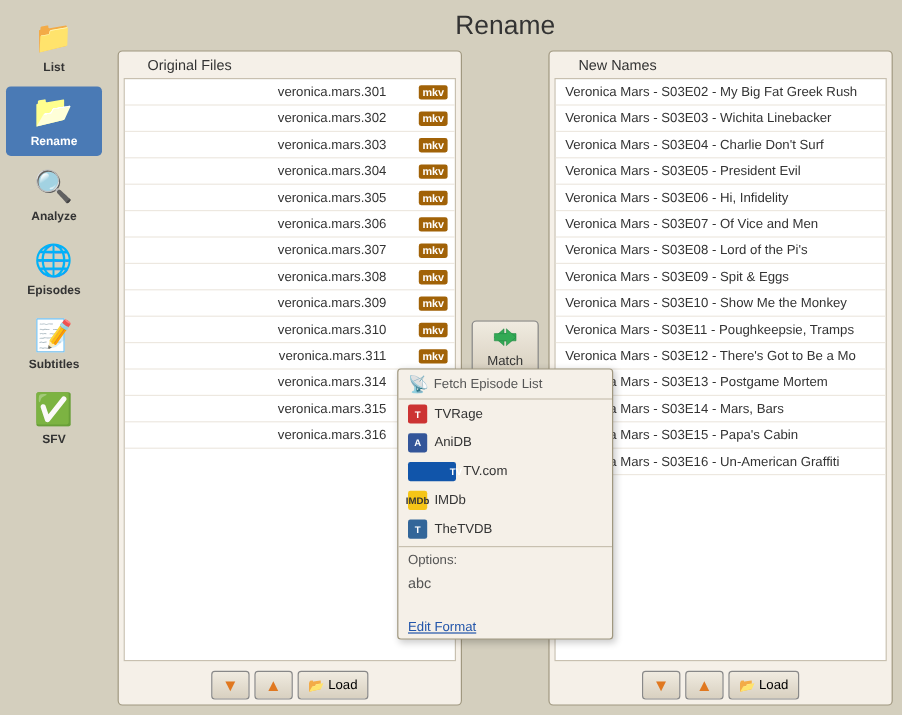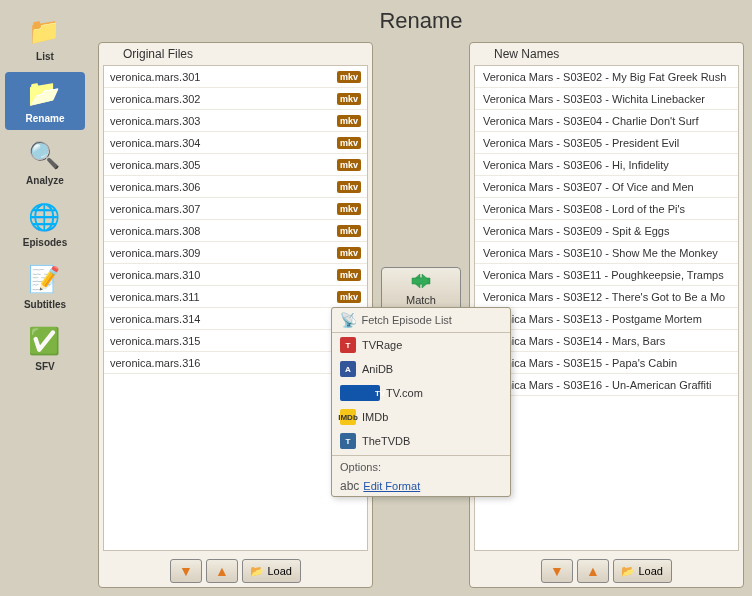--- a/index.html
+++ b/index.html
@@ -104,21 +104,21 @@
       background: #e8e0d0;
     }
     .panel-list::-webkit-scrollbar-thumb {
       background: #b0a898;
       border: 1px solid #888;
     }
 
     .file-item {
       display: flex;
       align-items: center;
-      justify-content: space-between;
+      justify-content: flex-end;
       padding: 3px 6px;
       border-bottom: 1px solid #ede8e0;
       min-height: 22px;
       gap: 27px;
     }
 
     .file-name {
       font-size: 11px;
       color: #333;
     }
@@ -167,21 +167,21 @@
       display: flex;
       flex-direction: column;
       align-items: center;
       justify-content: center;
       padding: 0 8px;
       gap: 8px;
       position: relative;
     }
 
     .action-btn {
-      width: 80px;
+      width: 56px;
       height: 44px;
       border: 1px solid #888;
       background: linear-gradient(to bottom, #f0ebe0, #d8d0c0);
       border-radius: 4px;
       cursor: pointer;
       display: flex;
       flex-direction: column;
       align-items: center;
       justify-content: center;
       gap: 2px;
@@ -229,26 +229,27 @@
     }
 
     .dropdown-options-label {
       padding: 3px 8px;
       font-size: 11px;
       color: #555;
     }
 
     .dropdown-edit-format {
       display: flex;
-      align-items: center;
+      align-items: flex-start;
       padding: 3px 8px;
       font-size: 11px;
       color: #2255aa;
       cursor: pointer;
       gap: 4px;
+      flex-direction: column;
     }
 
     .site-icon {
       width: 16px;
       height: 16px;
       background: #888;
       border-radius: 2px;
       display: inline-flex;
       align-items: center;
       justify-content: center;
@@ -413,21 +414,21 @@
             <span>IMDb</span>
           </div>
           <div class="dropdown-item">
             <span class="site-icon thetvdb">T</span>
             <span>TheTVDB</span>
           </div>
           <div class="dropdown-divider"></div>
           <div class="dropdown-options-label">Options:</div>
           <div class="dropdown-edit-format">
             <span style="font-size:12px; color:#555;">abc</span>
-            <span style="color:#2255aa; text-decoration:underline;">Edit Format</span>
+            <span style="color:#2255aa; text-decoration:underline;margin-top:20px;">Edit Format</span>
           </div>
         </div>
       </div>
 
       <button class="action-btn">
         <span>
           <svg width="20" height="16" viewBox="0 0 20 16">
             <polygon points="1,8 14,8 14,3 19,8 14,13 14,8" fill="#3366cc" stroke="#2255aa" stroke-width="0.5"></polygon>
           </svg>
         </span>

